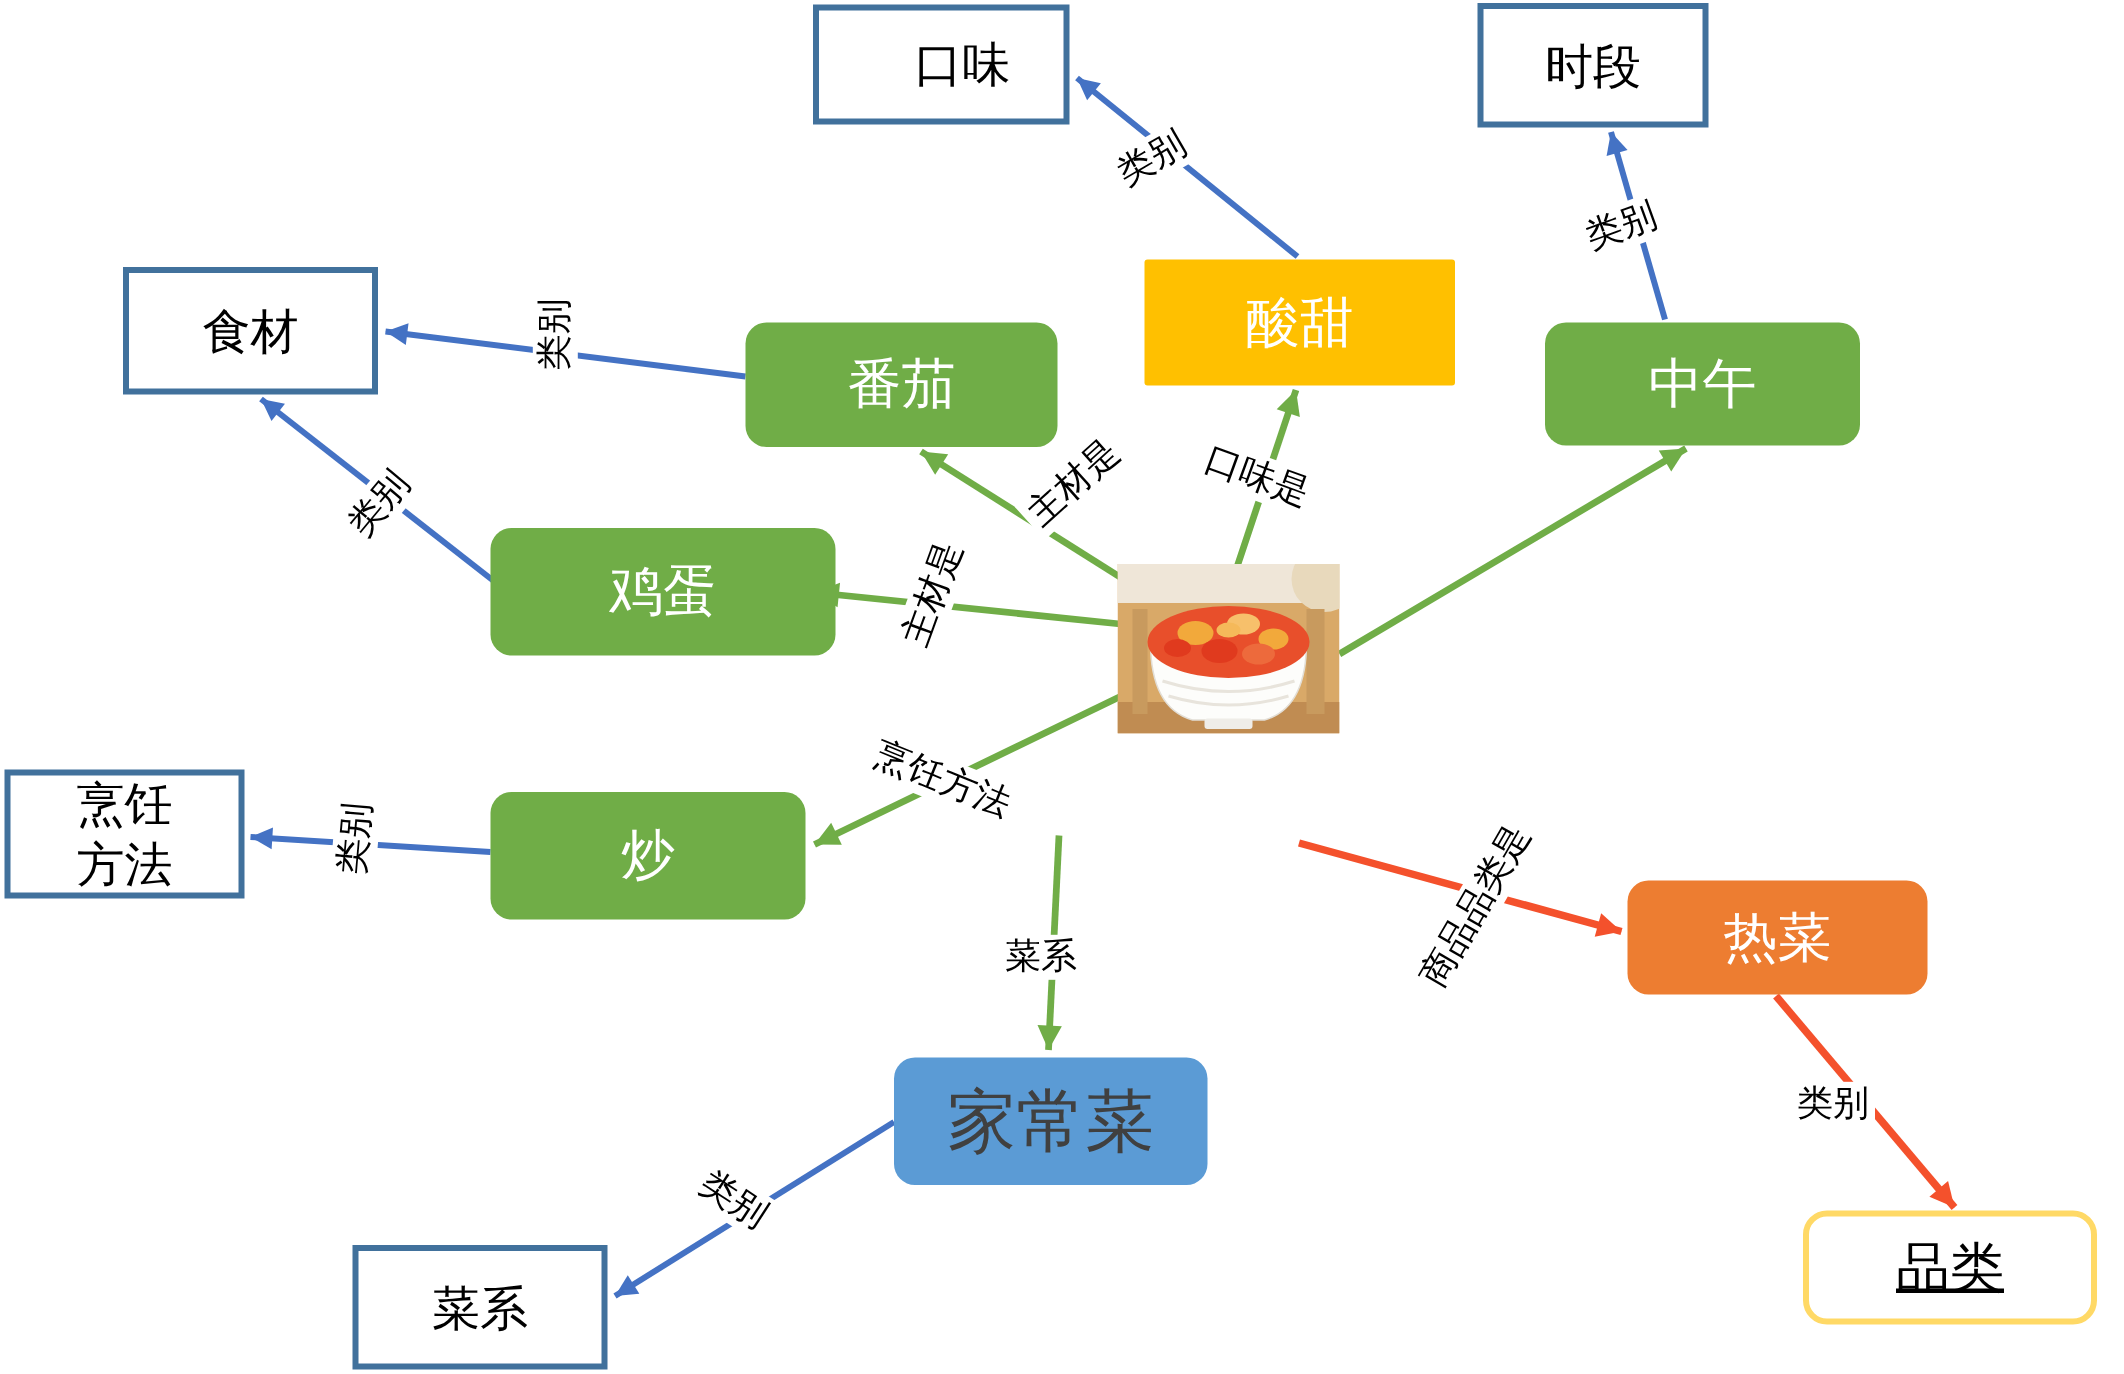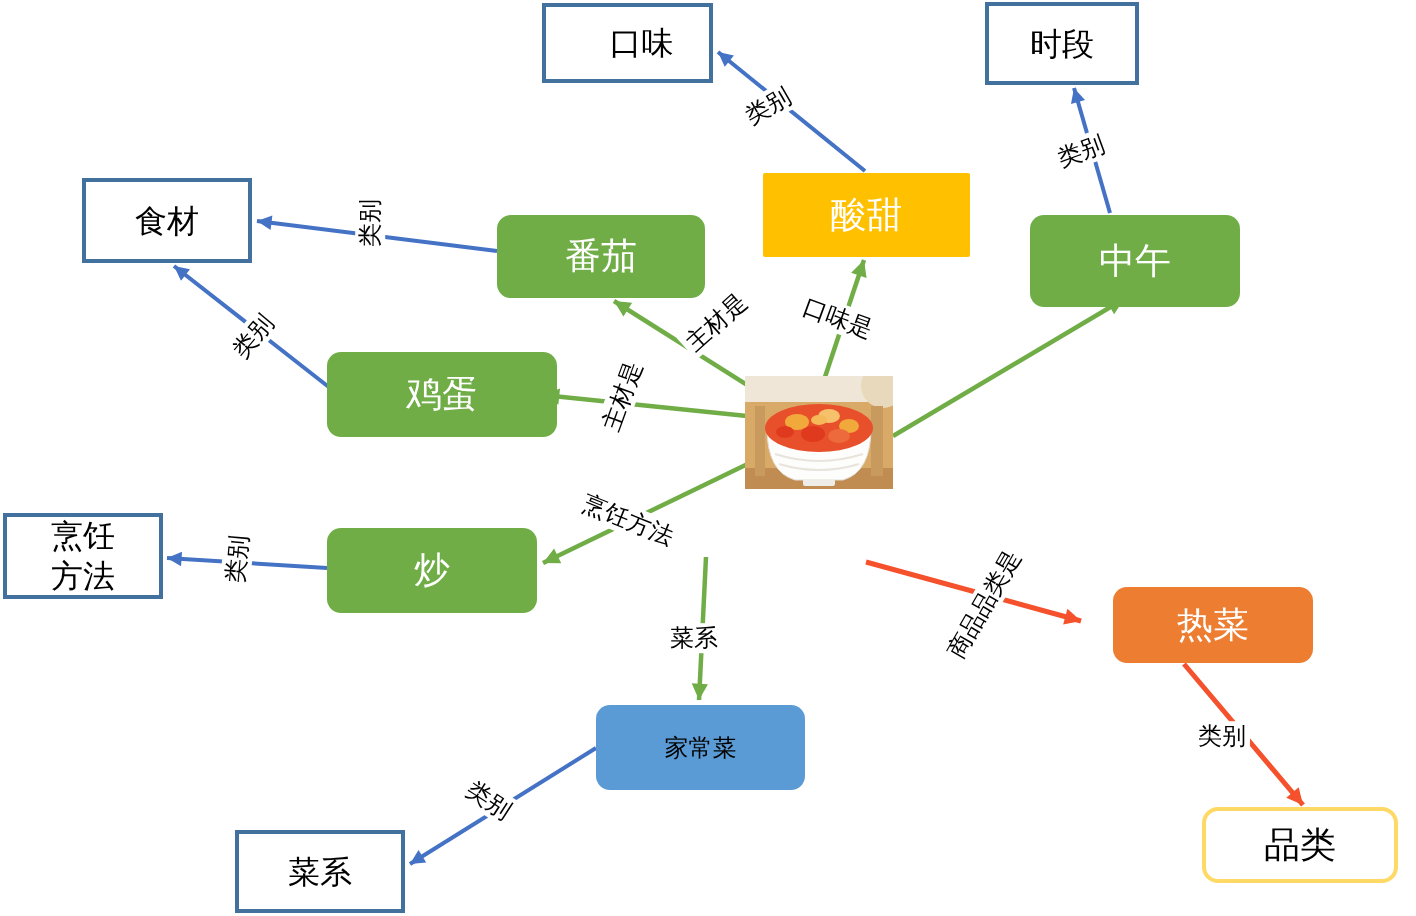--- a/index.html
+++ b/index.html
@@ -25,24 +25,24 @@
     position:absolute;
     display:flex;
     align-items:center;
     justify-content:center;
     box-sizing:border-box;
     z-index:4;
     text-align:center;
   }
   .node-green{background:var(--green-box);color:#fff;border-radius:14px;font-size:36px;}
   .node-yellow{background:var(--yellow-box);color:#fff;border-radius:2px;font-size:36px;}
-  .node-blue{background:var(--blue-box);color:#000000;border-radius:14px;font-size:24px;}
+  .node-blue{background:var(--blue-box);color:#404040;border-radius:14px;font-size:46px;}
   .node-orange{background:var(--orange-box);color:#fff;border-radius:14px;font-size:36px;}
   .node-outline{background:#fff;border:4px solid var(--border-blue);color:#000;font-size:32px;white-space:pre-line;line-height:1.25;}
-  .node-gold{background:#fff;border:4px solid var(--gold-border);border-radius:16px;color:#000;font-size:36px;}
+  .node-gold{background:#fff;border:4px solid var(--gold-border);border-radius:16px;color:#000;font-size:36px;text-decoration:underline;}
   #dish-photo{position:absolute;z-index:5;}
   #center-caption{
     position:absolute;z-index:5;
     font-family:"Liberation Serif","DejaVu Serif",serif;
     font-size:46px;color:#111;letter-spacing:6px;white-space:nowrap;
     transform:translate(-50%,-50%);
   }
 </style>
 </head>
 <body>
@@ -94,28 +94,28 @@
       <div class="edge-label" style="left: 984px; top: 604px; transform: translate(-50%, -50%) rotate(-60deg);">商品品类是</div>
       <div class="edge-label" style="left: 1222px; top: 736px; transform: translate(-50%, -50%) rotate(0deg);">类别</div>
     </div>
 
   <div id="nodes">
       <div class="node node-outline" style="left: 542px; top: 3px; width: 171px; height: 80px; padding-left: 28px;">口味</div>
       <div class="node node-outline" style="left: 985px; top: 2px; width: 154px; height: 83px;">时段</div>
       <div class="node node-outline" style="left: 82px; top: 178px; width: 170px; height: 85px;">食材</div>
       <div class="node node-green" style="left: 497px; top: 215px; width: 208px; height: 83px;">番茄</div>
       <div class="node node-yellow" style="left: 763px; top: 173px; width: 207px; height: 84px;">酸甜</div>
-      <div class="node node-green" style="left: 1030px; top: 215px; width: 210px; height: 92px;">中午</div>
+      <div class="node node-green" style="left: 1030px; top: 215px; width: 210px; height: 82px;">中午</div>
       <div class="node node-green" style="left: 327px; top: 352px; width: 230px; height: 85px;">鸡蛋</div>
       <div class="node node-outline" style="left: 3px; top: 513px; width: 160px; height: 86px;">烹饪
 方法</div>
       <div class="node node-green" style="left: 327px; top: 528px; width: 210px; height: 85px;">炒</div>
       <div class="node node-blue" style="left: 596px; top: 705px; width: 209px; height: 85px;">家常菜</div>
       <div class="node node-outline" style="left: 235px; top: 830px; width: 170px; height: 83px;">菜系</div>
-      <div class="node node-orange" style="left: 1085px; top: 587px; width: 200px; height: 76px; margin-left: 28px;">热菜</div>
+      <div class="node node-orange" style="left: 1085px; top: 587px; width: 200px; height: 76px;">热菜</div>
       <div class="node node-gold" style="left: 1202px; top: 807px; width: 196px; height: 76px;">品类</div>
     </div>
 
   <svg id="dish-photo" viewBox="0 0 148 113" xmlns="http://www.w3.org/2000/svg" width="148" height="113" style="left: 745px; top: 376px;">
     <rect x="0" y="0" width="148" height="113" fill="#D9A968"></rect>
     <rect x="0" y="0" width="148" height="26" fill="#EFE6D8"></rect>
     <circle cx="138" cy="10" r="22" fill="#E8D9BC"></circle>
     <rect x="0" y="92" width="148" height="21" fill="#C08C52"></rect>
     <rect x="10" y="30" width="10" height="70" fill="#C89A5E"></rect>
     <rect x="126" y="30" width="12" height="70" fill="#C89A5E"></rect>

